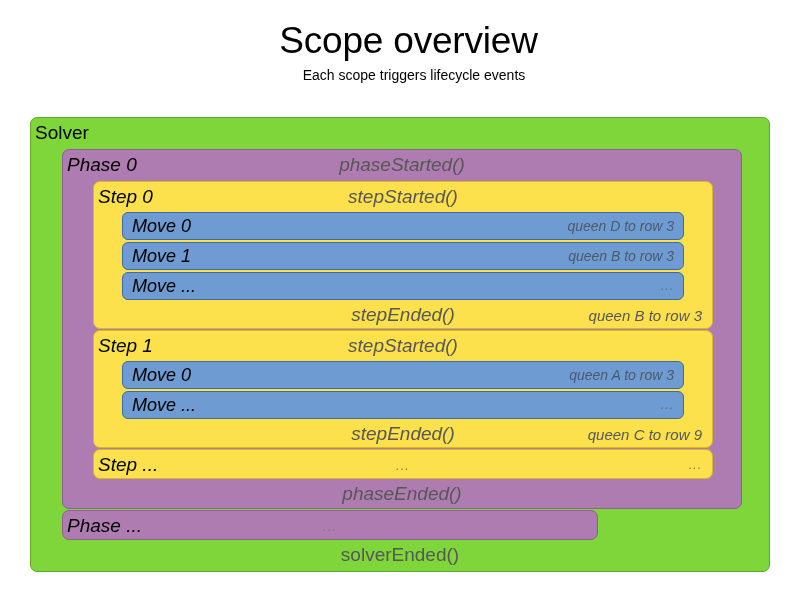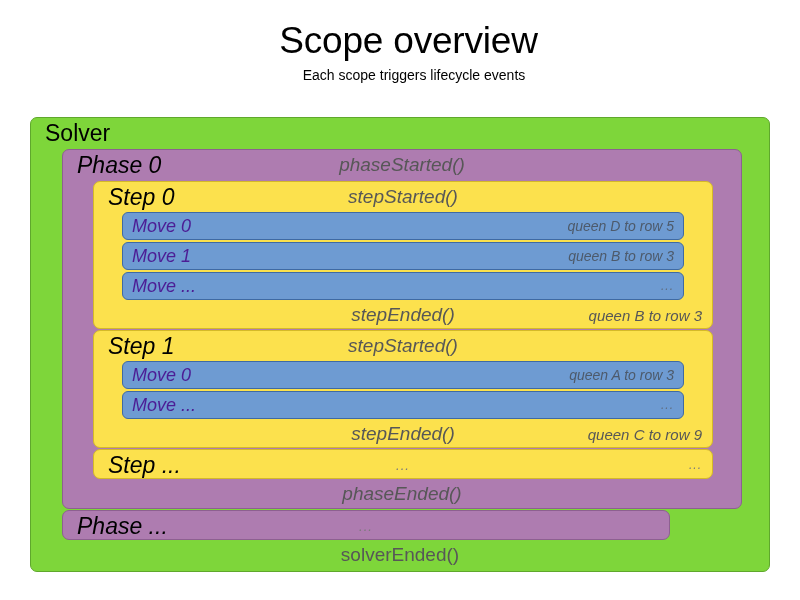--- a/index.html
+++ b/index.html
@@ -57,24 +57,24 @@
     align-items: center;
   }
   .row-inner {
     position: relative;
     width: 100%;
     height: 100%;
   }
 
   .lbl-left {
     position: absolute;
-    left: 14px;
-    top: 50%;
-    transform: translateY(-50%);
-    font-size: 23px;
+    left: 4px;
+    top: 50%;
+    transform: translateY(-50%);
+    font-size: 19px;
     color: #000000;
     white-space: nowrap;
   }
   .lbl-center {
     position: absolute;
     left: 0;
     right: 0;
     top: 50%;
     transform: translateY(-50%);
     text-align: center;
@@ -102,21 +102,21 @@
     color: #7a7a7a;
     letter-spacing: 1px;
   }
 
   .move-label {
     position: absolute;
     left: 9px;
     top: 50%;
     transform: translateY(-50%);
     font-size: 18px;
-    color: #4c1d95;
+    color: #000000;
     white-space: nowrap;
   }
   .move-detail {
     position: absolute;
     right: 9px;
     top: 50%;
     transform: translateY(-50%);
     font-size: 14px;
     color: #4d5a6b;
     white-space: nowrap;
@@ -159,21 +159,21 @@
 
         <div class="row" style="top:1px;">
           <div class="row-inner">
             <span class="lbl-left">Step 0</span>
             <span class="lbl-center">stepStarted()</span>
           </div>
         </div>
 
         <div class="scope scope-move" style="left:28px; top:30px; width:562px; height:28px;">
           <span class="move-label">Move 0</span>
-          <span class="move-detail">queen D to row 5</span>
+          <span class="move-detail">queen D to row 3</span>
         </div>
 
         <div class="scope scope-move" style="left:28px; top:60px; width:562px; height:28px;">
           <span class="move-label">Move 1</span>
           <span class="move-detail">queen B to row 3</span>
         </div>
 
         <div class="scope scope-move" style="left:28px; top:90px; width:562px; height:28px;">
           <span class="move-label">Move ...</span>
           <span class="move-detail ellip">...</span>
@@ -224,21 +224,21 @@
         </div>
       </div>
 
       <div class="row" style="top:330px;">
         <div class="row-inner">
           <span class="lbl-center">phaseEnded()</span>
         </div>
       </div>
     </div>
 
-    <div class="scope scope-phase" style="left:31px; top:392px; width:608px; height:30px;">
+    <div class="scope scope-phase" style="left:31px; top:392px; width:536px; height:30px;">
       <div class="row" style="top:1px;">
         <div class="row-inner">
           <span class="lbl-left">Phase ...</span>
           <span class="lbl-center ellip-center">...</span>
         </div>
       </div>
     </div>
 
     <div class="row" style="top:423px;">
       <div class="row-inner">

